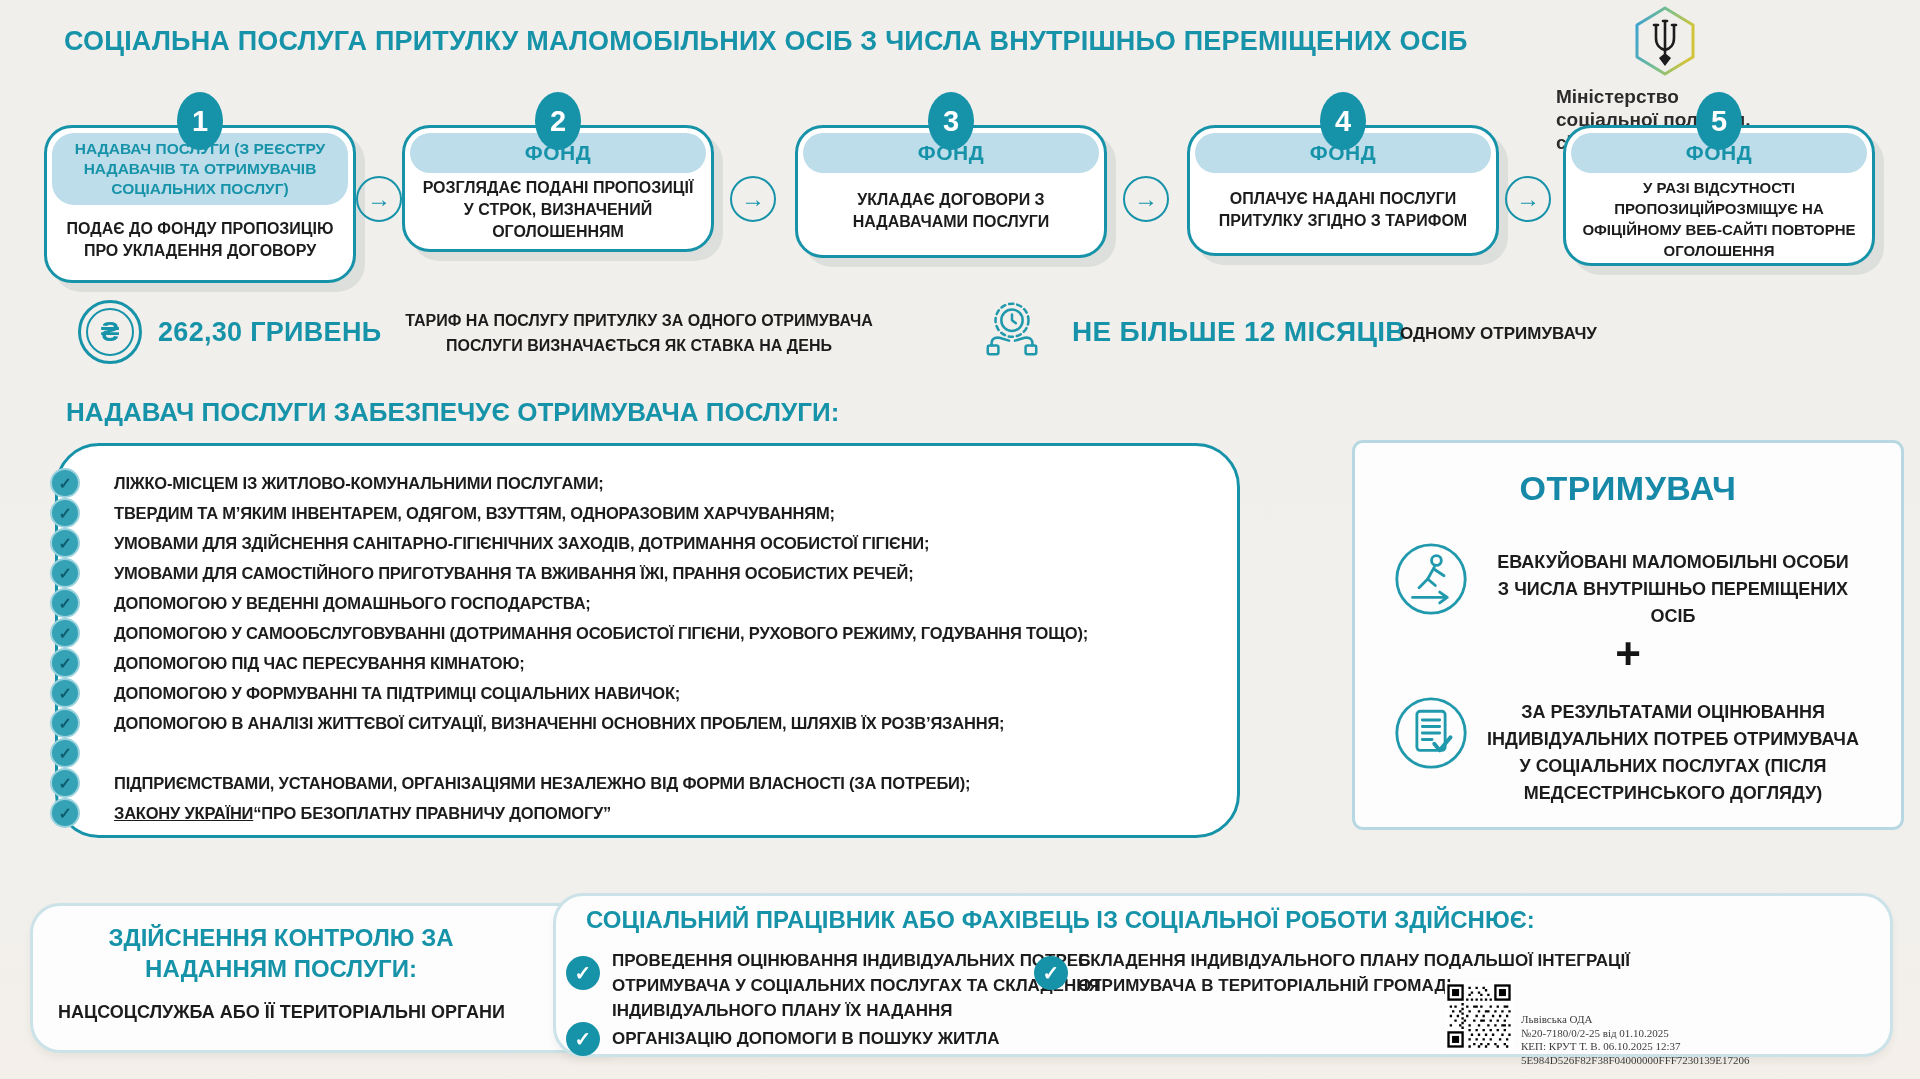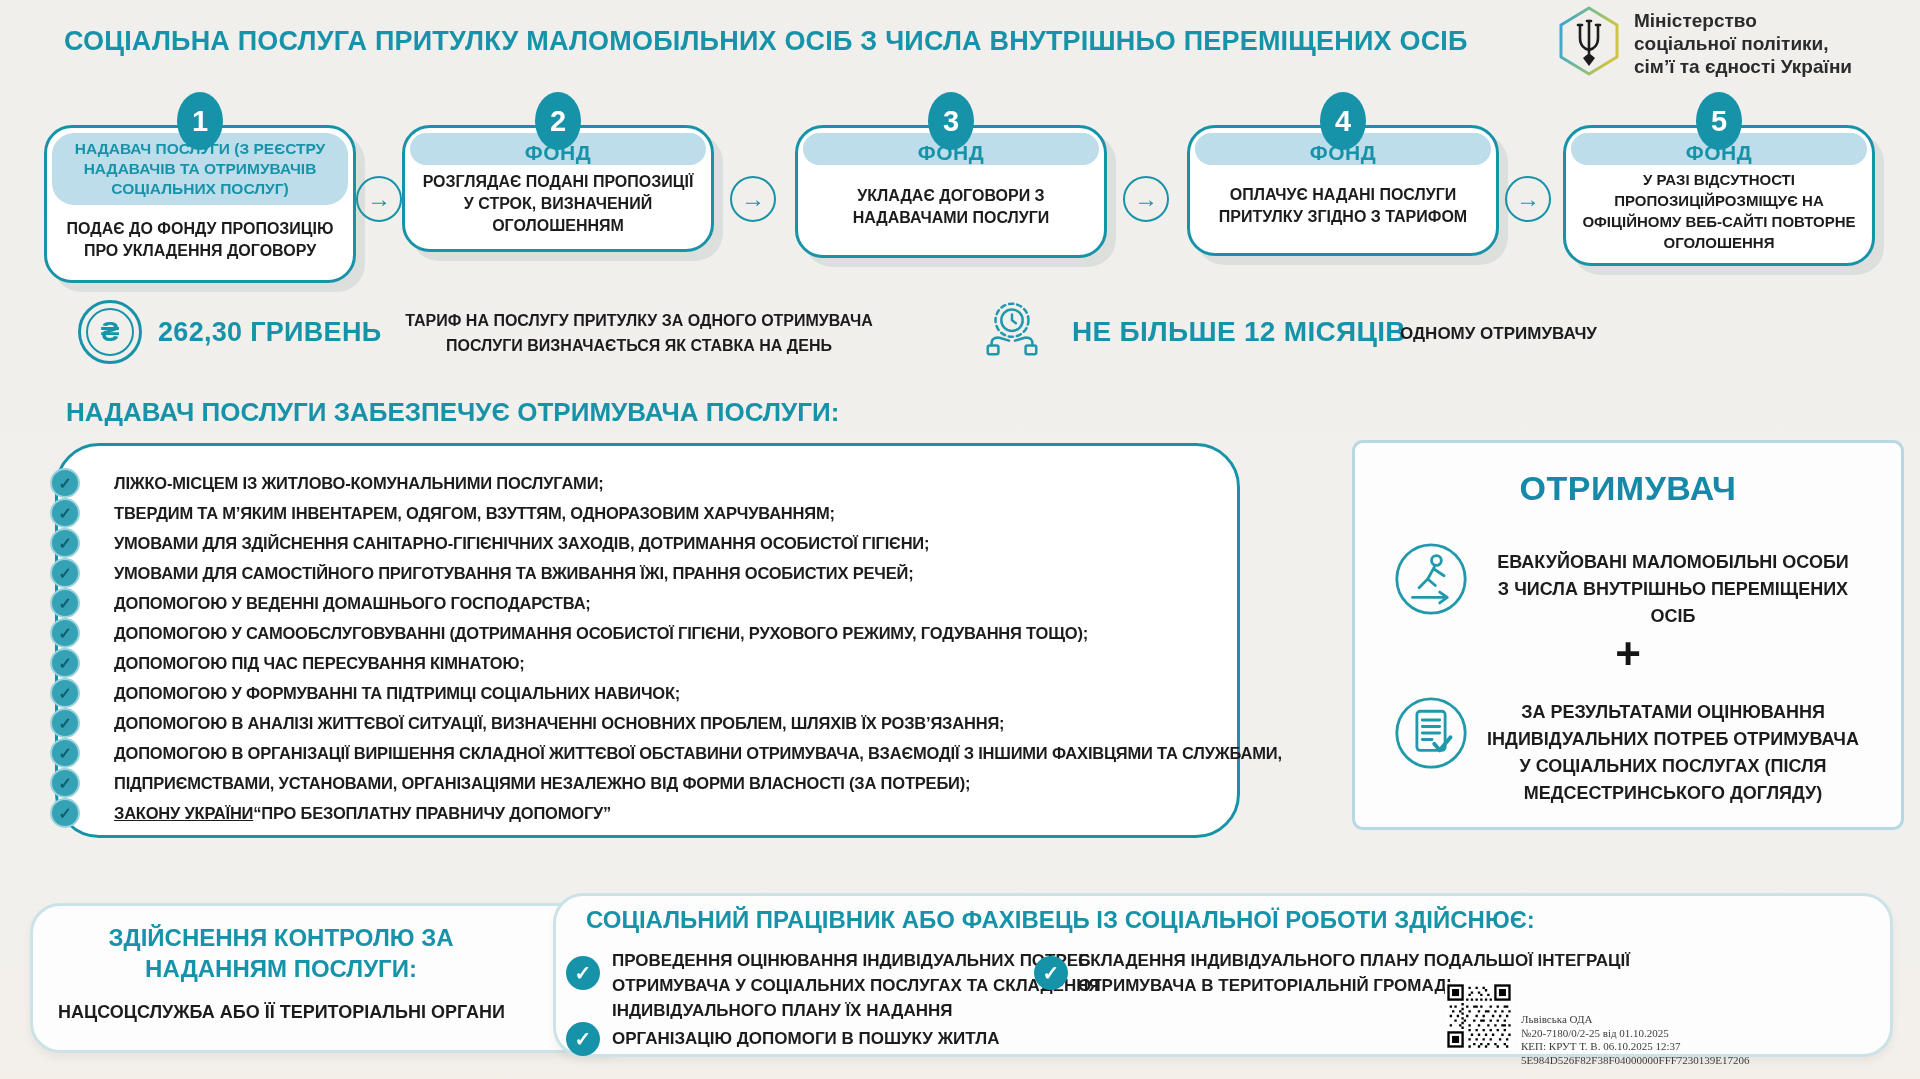--- a/index.html
+++ b/index.html
@@ -3,33 +3,33 @@
 <meta charset="utf-8">
 <style>
   html,body{margin:0;padding:0;background:#e8e8e6;}
   #canvas{position:relative;width:1920px;height:1079px;overflow:hidden;
     background:linear-gradient(180deg,#f0efec 0%,#f1f0ed 82%,#f4efe9 100%);
     font-family:"Liberation Sans",sans-serif;color:#1c1c1c;}
   .abs{position:absolute;}
 
   
   .page-title{left:64px;top:26px;font-size:27px;font-weight:bold;color:#1793a9;letter-spacing:.2px;white-space:nowrap;}
-  .logo-box{left:1556px;top:5px;display:flex;align-items:center;gap:12px;}
+  .logo-box{left:1556px;top:5px;display:flex;align-items:center;gap:4px;flex-direction:column;}
   .ministry-text{font-size:19px;line-height:23px;font-weight:bold;color:#2b2b2b;}
 
   
   .step-card{position:absolute;background:#ffffff;border:3px solid #1793a9;border-radius:28px;
     box-shadow:9px 9px 0 #dddfdc;display:flex;flex-direction:column;box-sizing:border-box;}
   .step-num{position:absolute;top:-36px;left:50%;transform:translateX(-50%);width:46px;height:58px;
     background:#1793a9;border-radius:50%;color:#fff;font-size:29px;font-weight:bold;
     display:flex;align-items:center;justify-content:center;z-index:2;}
   .step-band{margin:5px 5px 2px 5px;background:#bcdde9;border-radius:22px;color:#1793a9;font-weight:bold;
     text-align:center;display:flex;align-items:center;justify-content:center;padding:6px 10px;}
   .band-sm{font-size:15.5px;line-height:20px;}
-  .band-lg{font-size:21px;letter-spacing:.5px;padding:8px 10px 0;}
+  .band-lg{font-size:21px;letter-spacing:.5px;padding:8px 10px 8px;}
   .step-body{flex:1;display:flex;align-items:center;justify-content:center;text-align:center;
     font-weight:bold;font-size:16px;line-height:22px;padding:2px 12px 10px;}
   .arrow-circle{position:absolute;width:46px;height:46px;border:2.5px solid #1793a9;border-radius:50%;
     color:#1793a9;display:flex;align-items:center;justify-content:center;font-size:24px;font-weight:bold;box-sizing:border-box;}
 
   
   .uah-outer{width:64px;height:64px;border:3px solid #1793a9;border-radius:50%;
     display:flex;align-items:center;justify-content:center;box-sizing:border-box;}
   .uah-inner{width:48px;height:48px;border:2.5px solid #1793a9;border-radius:50%;
     display:flex;align-items:center;justify-content:center;font-size:28px;font-weight:bold;color:#1793a9;box-sizing:border-box;}
@@ -202,21 +202,20 @@
     <div class="list-row">
         <span class="bullet">✓</span>
         <span>ДОПОМОГОЮ У ФОРМУВАННІ ТА ПІДТРИМЦІ СОЦІАЛЬНИХ НАВИЧОК;</span>
       </div>
     <div class="list-row">
         <span class="bullet">✓</span>
         <span>ДОПОМОГОЮ В АНАЛІЗІ ЖИТТЄВОЇ СИТУАЦІЇ, ВИЗНАЧЕННІ ОСНОВНИХ ПРОБЛЕМ, ШЛЯХІВ ЇХ РОЗВ’ЯЗАННЯ;</span>
       </div>
     <div class="list-row">
         <span class="bullet">✓</span>
-        <span>ДОПОМОГОЮ В ОРГАНІЗАЦІЇ ВИРІШЕННЯ СКЛАДНОЇ ЖИТТЄВОЇ ОБСТАВИНИ ОТРИМУВАЧА, ВЗАЄМОДІЇ З ІНШИМИ ФАХІВЦЯМИ ТА СЛУЖБАМИ,</span>
       </div>
     <div class="list-row">
         <span class="bullet">✓</span>
         <span>ПІДПРИЄМСТВАМИ, УСТАНОВАМИ, ОРГАНІЗАЦІЯМИ НЕЗАЛЕЖНО ВІД ФОРМИ ВЛАСНОСТІ (ЗА ПОТРЕБИ);</span>
       </div>
     <div class="list-row">
         <span class="bullet">✓</span>
         <span class="law-link">ЗАКОНУ УКРАЇНИ</span>
         <span> “ПРО БЕЗОПЛАТНУ ПРАВНИЧУ ДОПОМОГУ”</span>
       </div>

